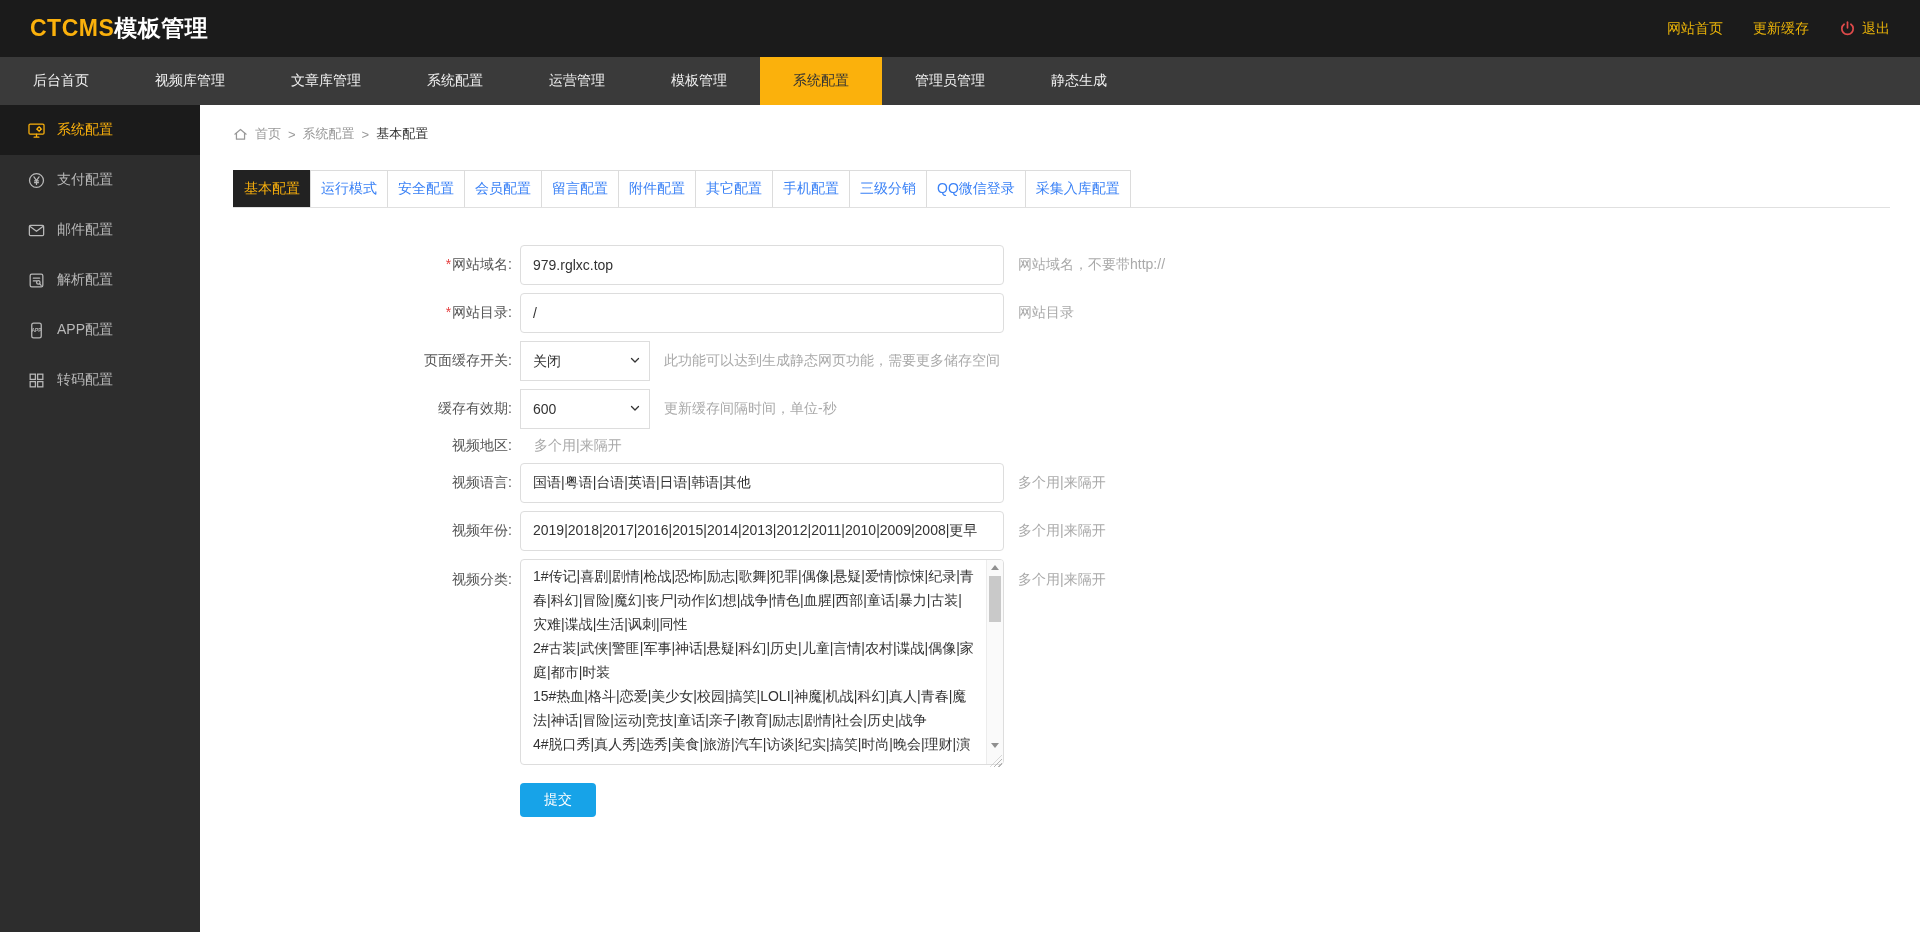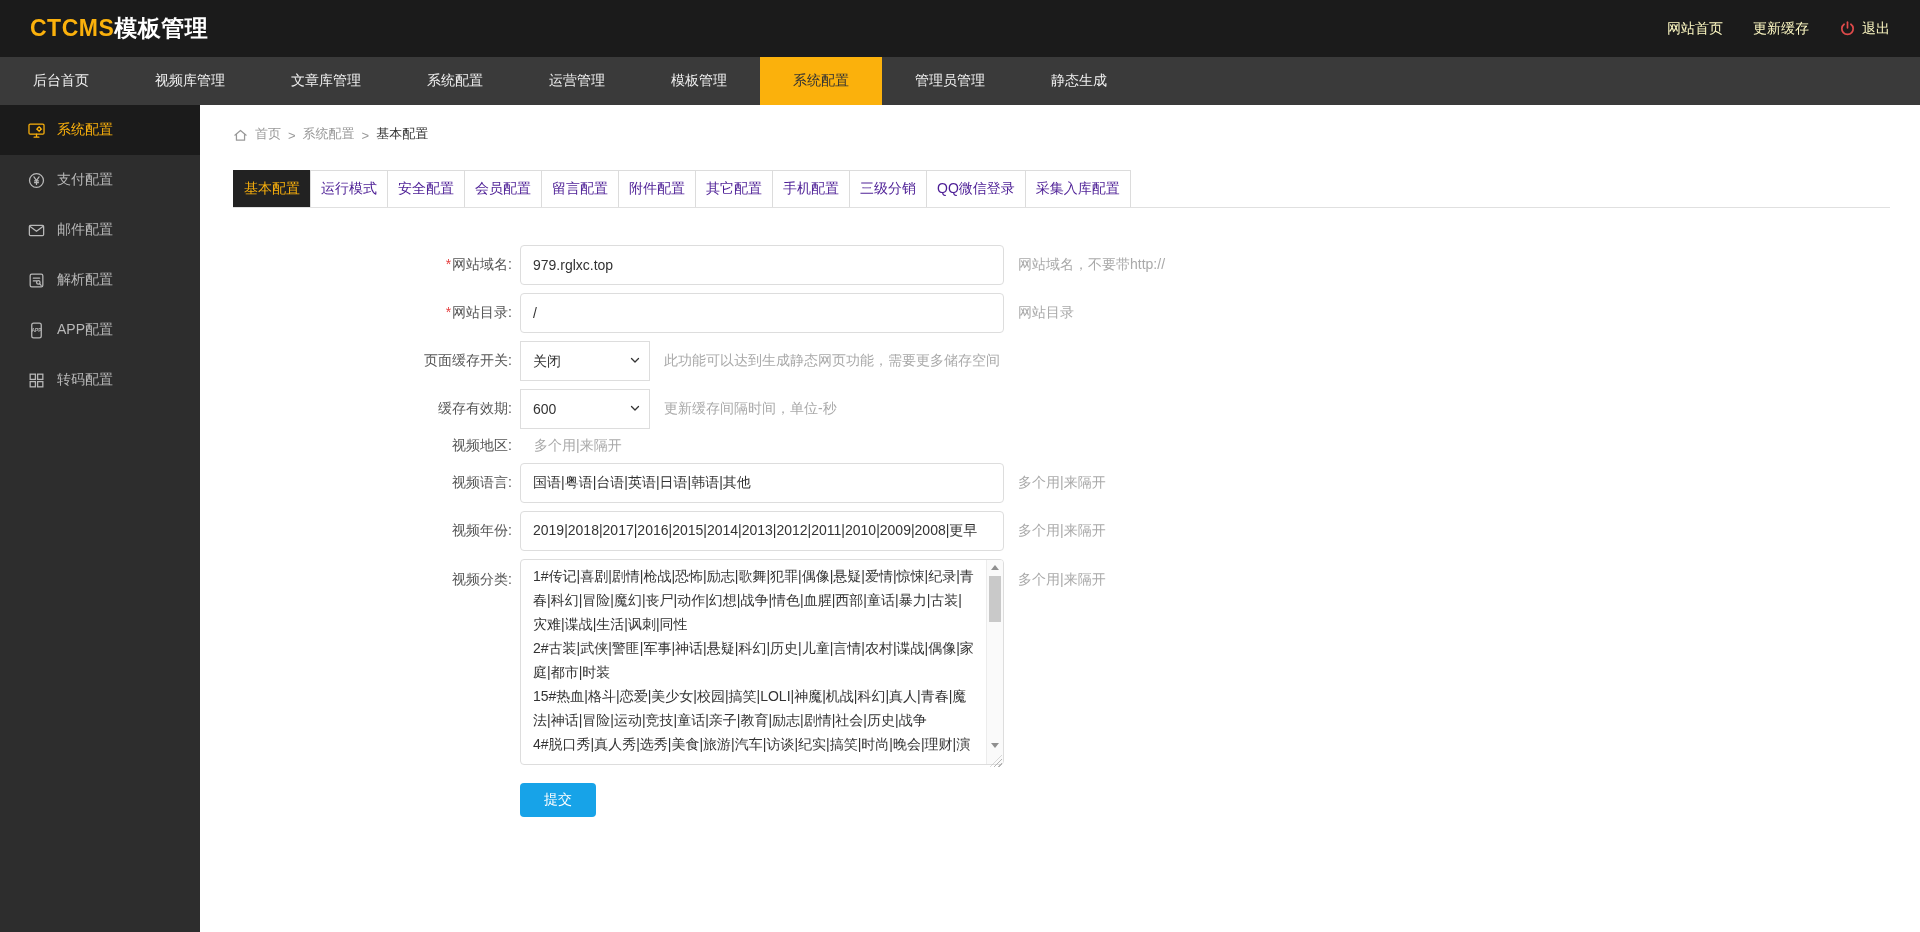--- a/index.html
+++ b/index.html
@@ -5,50 +5,50 @@
   * { margin:0; padding:0; box-sizing:border-box; }
   html,body { width:1920px; height:932px; overflow:hidden; background:#fff;
     font-family:"Liberation Sans","DejaVu Sans",sans-serif; }
 
   
   .topbar { height:57px; background:var(--topbar-bg,#1b1b1b); display:flex;
     align-items:center; justify-content:space-between; padding:0 30px; }
   .brand { font-size:23px; font-weight:bold; color:#fff; letter-spacing:.5px; cursor:default; }
   .brand .hl { color:var(--accent,#fbb10c); }
   .topbar-links { display:flex; align-items:center; gap:30px; }
-  .toplink { color:#fef9c3; font-size:14px; cursor:pointer; display:flex; align-items:center; gap:6px; }
+  .toplink { color:#eab308; font-size:14px; cursor:pointer; display:flex; align-items:center; gap:6px; }
   .power-svg { width:17px; height:17px; color:var(--logout-red,#e04b4b); }
 
   
   .navbar { height:48px; background:var(--navbar-bg,#3a3a3a); display:flex; }
   .nav-item { padding:0 33px; display:flex; align-items:center; color:#f0f0f0;
     font-size:14px; cursor:pointer; white-space:nowrap; }
   .nav-item.active { background:var(--accent,#fbb10c); color:#333; }
 
   
   .layout { display:flex; height:827px; }
   .sidebar { width:200px; flex-shrink:0; background:var(--sidebar-bg,#2d2d2d); }
   .side-item { height:50px; display:flex; align-items:center; gap:11px;
     padding-left:27px; color:#b8b8b8; font-size:14px; cursor:pointer; }
   .side-item svg { width:19px; height:19px; flex-shrink:0; }
   .side-item.active { background:var(--sidebar-active-bg,#1b1b1b); color:var(--accent,#fbb10c); }
 
   .main { flex:1; background:#fff; padding:0 30px 0 33px; }
 
   
-  .breadcrumb { margin-top:20px; display:flex; align-items:flex-end; gap:7px;
+  .breadcrumb { margin-top:20px; display:flex; align-items:center; gap:7px;
     font-size:13px; color:#999; }
   .breadcrumb .home-svg { width:15px; height:15px; color:#999; }
   .crumb { cursor:pointer; }
   .crumb.current { color:#333; cursor:default; }
   .crumb-sep { color:#999; }
 
   
   .tabs { margin-top:27px; display:flex; border-bottom:1px solid #e0e0e0; }
-  .tab { border:1px solid #dcdcdc; border-bottom:none; background:#fff; color:#4c1d95;
+  .tab { border:1px solid #dcdcdc; border-bottom:none; background:#fff; color:#3b82f6;
     font-size:14px; padding:9px 10px; cursor:pointer; white-space:nowrap; }
   .tab + .tab { margin-left:-1px; }
   .tab.active { background:#222; border-color:#222; color:var(--accent,#fbb10c); }
 
   
   .form { margin-top:37px; }
   .form-row { display:flex; align-items:center; margin-bottom:8px; }
   .form-row.top { align-items:flex-start; }
   .form-label { width:287px; flex-shrink:0; text-align:right; padding-right:8px;
     font-size:14px; color:#555; }

